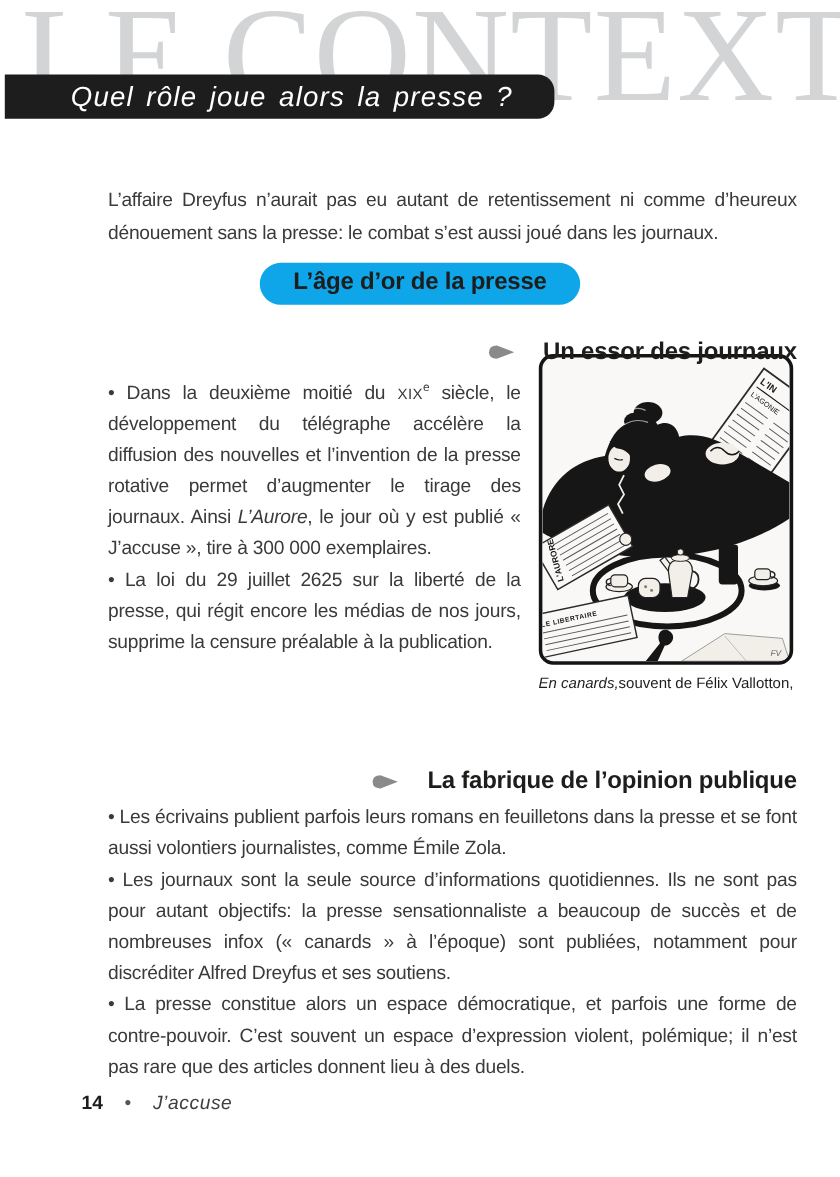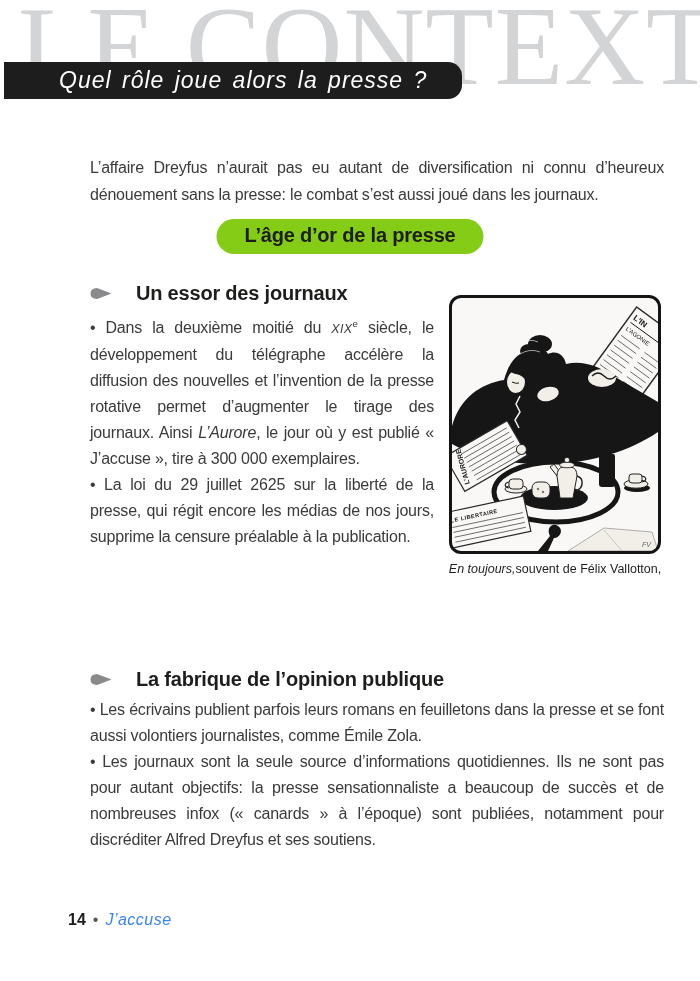--- a/index.html
+++ b/index.html
@@ -23,68 +23,68 @@
   }
   
   .intro{
     position:absolute;top:138px;left:90px;width:574px;z-index:2;
     font-size:16px;letter-spacing:-0.2px;line-height:27px;text-align:justify;
     hyphens:auto;-webkit-hyphens:auto;
   }
   
   .pill{
     position:absolute;top:219px;left:50%;transform:translateX(-50%);z-index:2;
-    background:#84cc16;border-radius:18px;padding:5px 28px 7px 28px;
+    background:#0ea5e9;border-radius:18px;padding:5px 28px 7px 28px;
   }
   .pill-label{font-size:20px;font-weight:bold;color:#1d1d1b;letter-spacing:-0.2px;}
   
   .section{position:absolute;left:90px;width:574px;z-index:2;}
   .essor{top:282px;}
-  .fabrique{top:668px;}
+  .fabrique{top:640px;}
   .sec-heading{
     display:flex;align-items:center;gap:24px;margin:0 0 6px 0;
-    font-size:20px;font-weight:bold;color:#1d1d1b;letter-spacing:-0.2px;
+    font-size:20px;font-weight:bold;color:#1d1d1b;letter-spacing:-0.2px;justify-content:flex-end;
   }
   .arrow-icon{flex:0 0 auto;display:inline-block;}
   p.body{
     margin:0;font-size:16px;letter-spacing:-0.2px;line-height:26px;text-align:justify;
     hyphens:auto;-webkit-hyphens:auto;color:#3a3a3a;
   }
   .it{font-style:italic;}
-  .sc{font-size:0.78em;letter-spacing:0.4px;font-style:italic;}
+  .sc{font-size:0.78em;letter-spacing:0.4px;}
   .sup{font-size:0.62em;vertical-align:super;}
   
   .figure{float:right;width:218px;margin:-16px 0 4px 12px;}
   .frame{
     width:206px;height:253px;margin:0 auto;border:3px solid #141414;border-radius:12px;
     overflow:hidden;background:#f9f8f6;
   }
   .frame svg{display:block;width:206px;height:253px;}
   .caption{margin-top:7px;text-align:center;font-size:12.5px;line-height:17px;color:#1d1d1b;}
   .cap1{display:flex;justify-content:center;white-space:nowrap;}
   
   .footer{
-    position:absolute;top:911px;left:68px;z-index:2;display:flex;align-items:baseline;gap:7px;
+    position:absolute;top:911px;left:68px;z-index:2;display:flex;align-items:baseline;gap:18px;
     font-size:16px;
   }
   .footer .num{font-weight:bold;color:#1d1d1b;}
   .footer .sep{color:#555;}
-  .footer .book{font-style:italic;color:#3b82f6;letter-spacing:0.5px;}
+  .footer .book{font-style:italic;color:#404040;letter-spacing:0.5px;}
 </style>
 </head>
 <body>
 
 <div class="page">
 
   <div class="watermark">LE CONTEXTE</div>
   <div class="banner">
     <span class="banner-label">Quel rôle joue alors la presse ?</span>
   </div>
 
-  <p class="intro">L’affaire Dreyfus n’aurait pas eu autant de diversification ni connu d’heureux dénouement sans la presse: le combat s’est aussi joué dans les journaux.</p>
+  <p class="intro">L’affaire Dreyfus n’aurait pas eu autant de retentissement ni comme d’heureux dénouement sans la presse: le combat s’est aussi joué dans les journaux.</p>
 
   <div class="pill">
     <span class="pill-label">L’âge d’or de la presse</span>
   </div>
 
   <div class="section essor">
     <h2 class="sec-heading">
       <svg class="arrow-icon" width="22" height="13" viewBox="0 0 22 13" aria-hidden="true">
         <path d="M0.5,6.5 Q0.5,1.2 7,1 L21.5,6.5 L7,12 Q0.5,11.8 0.5,6.5 Z" fill="#8a8a8d"></path>
       </svg>
@@ -178,39 +178,40 @@
 
           <g>
             <polygon points="116,253 152,230 200,234 206,253" fill="#f2efe9" stroke="#9a9a9a" stroke-width="0.8"></polygon>
             <path d="M152,232 L170,253" stroke="#bbbbbb" stroke-width="0.8"></path>
           </g>
           <text x="190" y="249" font-size="7" font-style="italic" fill="#666">FV</text>
         </svg>
       </div>
       <figcaption class="caption">
         <div class="cap1">
-          <span class="it">En toujours,</span>
+          <span class="it">En canards,</span>
           <span> souvent de Félix Vallotton,</span>
         </div>
       </figcaption>
     </figure>
 
     <p class="body"><span>• Dans la deuxième moitié du </span><span class="sc">XIX</span><span class="sup">e</span><span> siècle, le développement du télégraphe accélère la diffusion des nouvelles et l’invention de la presse rotative permet d’augmenter le tirage des journaux. Ainsi </span><span class="it">L’Aurore</span><span>, le jour où y est publié « J’accuse », tire à 300 000 exemplaires.</span></p>
     <p class="body">• La loi du 29 juillet 2625 sur la liberté de la presse, qui régit encore les médias de nos jours, supprime la censure préalable à la publication.</p>
   </div>
 
   <div class="section fabrique">
     <h2 class="sec-heading">
       <svg class="arrow-icon" width="22" height="13" viewBox="0 0 22 13" aria-hidden="true">
         <path d="M0.5,6.5 Q0.5,1.2 7,1 L21.5,6.5 L7,12 Q0.5,11.8 0.5,6.5 Z" fill="#8a8a8d"></path>
       </svg>
       <span>La fabrique de l’opinion publique</span>
     </h2>
     <p class="body">• Les écrivains publient parfois leurs romans en feuilletons dans la presse et se font aussi volontiers journalistes, comme Émile Zola.</p>
     <p class="body">• Les journaux sont la seule source d’informations quotidiennes. Ils ne sont pas pour autant objectifs: la presse sensationnaliste a beaucoup de succès et de nombreuses infox (« canards » à l’époque) sont publiées, notamment pour discréditer Alfred Dreyfus et ses soutiens.</p>
+    <p class="body">• La presse constitue alors un espace démocratique, et parfois une forme de contre-pouvoir. C’est souvent un espace d’expression violent, polémique; il n’est pas rare que des articles donnent lieu à des duels.</p>
   </div>
 
   <div class="footer">
     <span class="num">14</span>
     <span class="sep">•</span>
     <span class="book">J’accuse</span>
   </div>
 
 </div>
 

